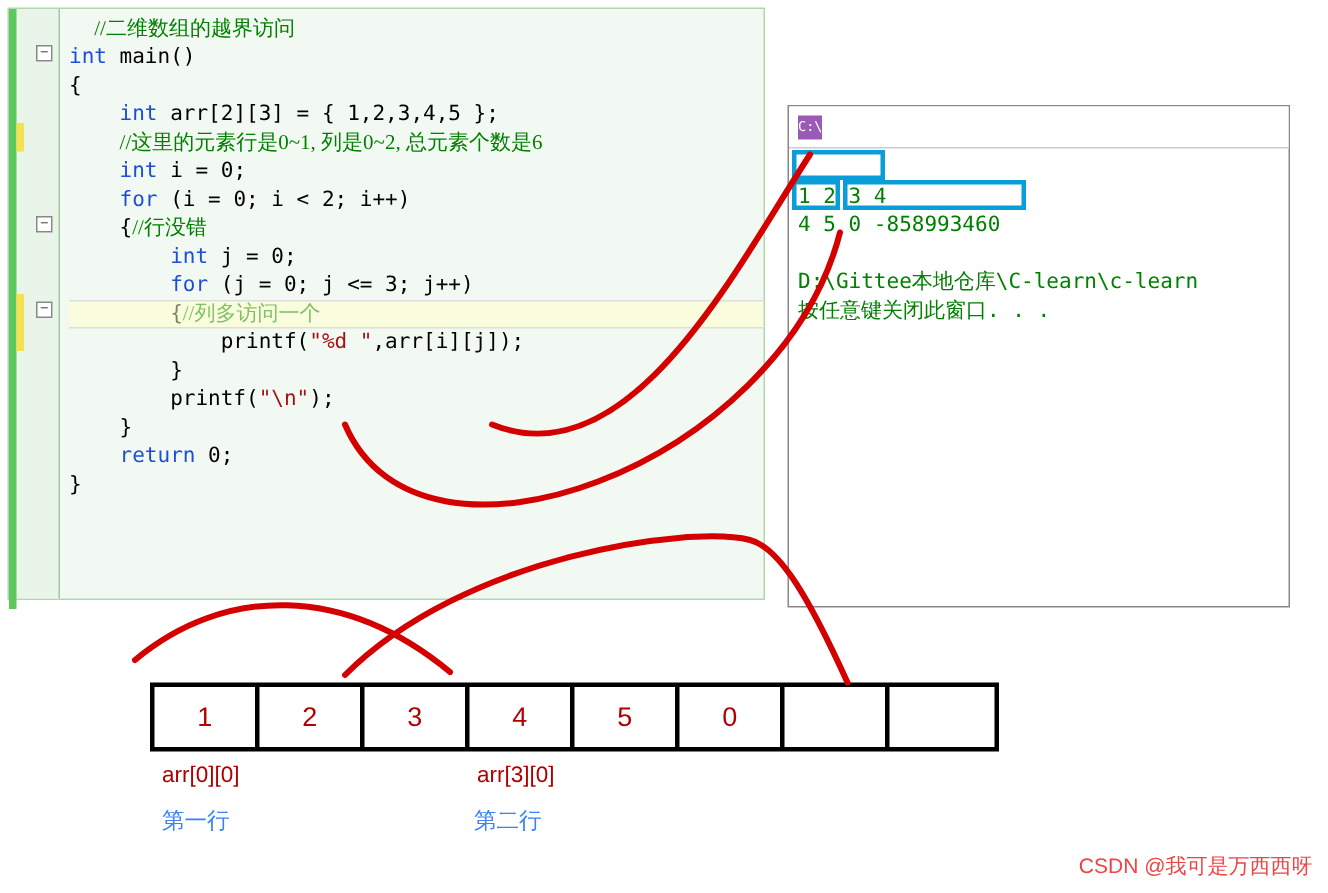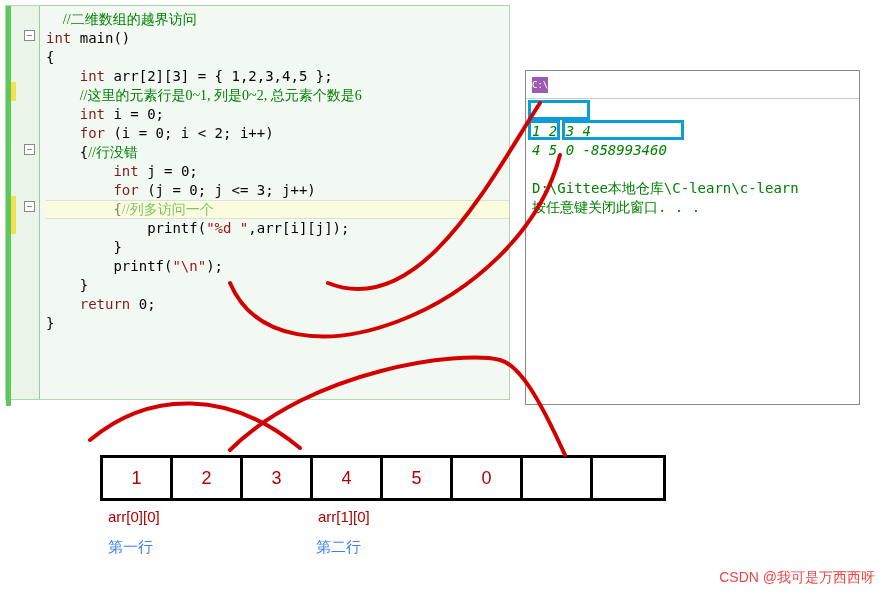--- a/index.html
+++ b/index.html
@@ -54,21 +54,21 @@
   .code-area {
     flex: 1;
     padding: 4px 0 0 6px;
     font-family: Consolas, "SimSun", monospace;
     font-size: 14px;
     line-height: 19px;
     white-space: pre;
     color: #000;
   }
   .code-area .c { color: #008000; font-family: Liberation Serif, serif; }
-  .code-area .k { color: #7f1d1d; }
+  .code-area .k { color: #1d4ed8; }
   .code-area .s { color: #a31515; }
   .highlight-line {
     position: absolute;
     left: 40px;
     right: 0;
     height: 19px;
     background: rgba(255,255,200,0.5);
     border-top: 1px solid #ddd;
     border-bottom: 1px solid #ddd;
   }
@@ -101,21 +101,21 @@
     text-align: center;
     margin-right: 6px;
   }
   .console-body {
     padding: 4px 6px;
     font-family: Consolas, "SimSun", monospace;
     font-size: 14px;
     line-height: 19px;
     white-space: pre;
   }
-  .console-body .out { color: #008000; font-style: italic; }
+  .console-body .out { color: #008000; }
   .console-body .path { color: #008000; margin-top: 16px; }
   .console-body .msg { color: #008000; }
   .box-highlight {
     position: absolute;
     border: 3px solid #099dd9;
   }
   .array-diagram {
     position: absolute;
     left: 100px;
     top: 455px;
@@ -217,21 +217,21 @@
       <div class="cell">2</div>
       <div class="cell">3</div>
       <div class="cell">4</div>
       <div class="cell">5</div>
       <div class="cell">0</div>
       <div class="cell"></div>
       <div class="cell"></div>
     </div>
 </div>
 <div class="arr-label" style="left:108px;top:508px">arr[0][0]</div>
-<div class="arr-label" style="left:318px;top:508px">arr[1][0]</div>
+<div class="arr-label" style="left:318px;top:508px">arr[3][0]</div>
 <div class="row-label" style="left:108px;top:538px">第一行</div>
 <div class="row-label" style="left:316px;top:538px">第二行</div>
 
 <svg class="annotations">
   <g stroke="#d40000" stroke-width="4" fill="none" stroke-linecap="round">
     <path d="M 328 283 C 420 320, 490 180, 540 103"></path>
     <path d="M 230 283 C 280 400, 520 310, 560 155"></path>
     <path d="M 90 440 C 150 390, 230 390, 300 448"></path>
     <path d="M 230 450 C 310 370, 460 350, 500 360 C 520 365, 540 400, 565 455"></path>
   </g>

